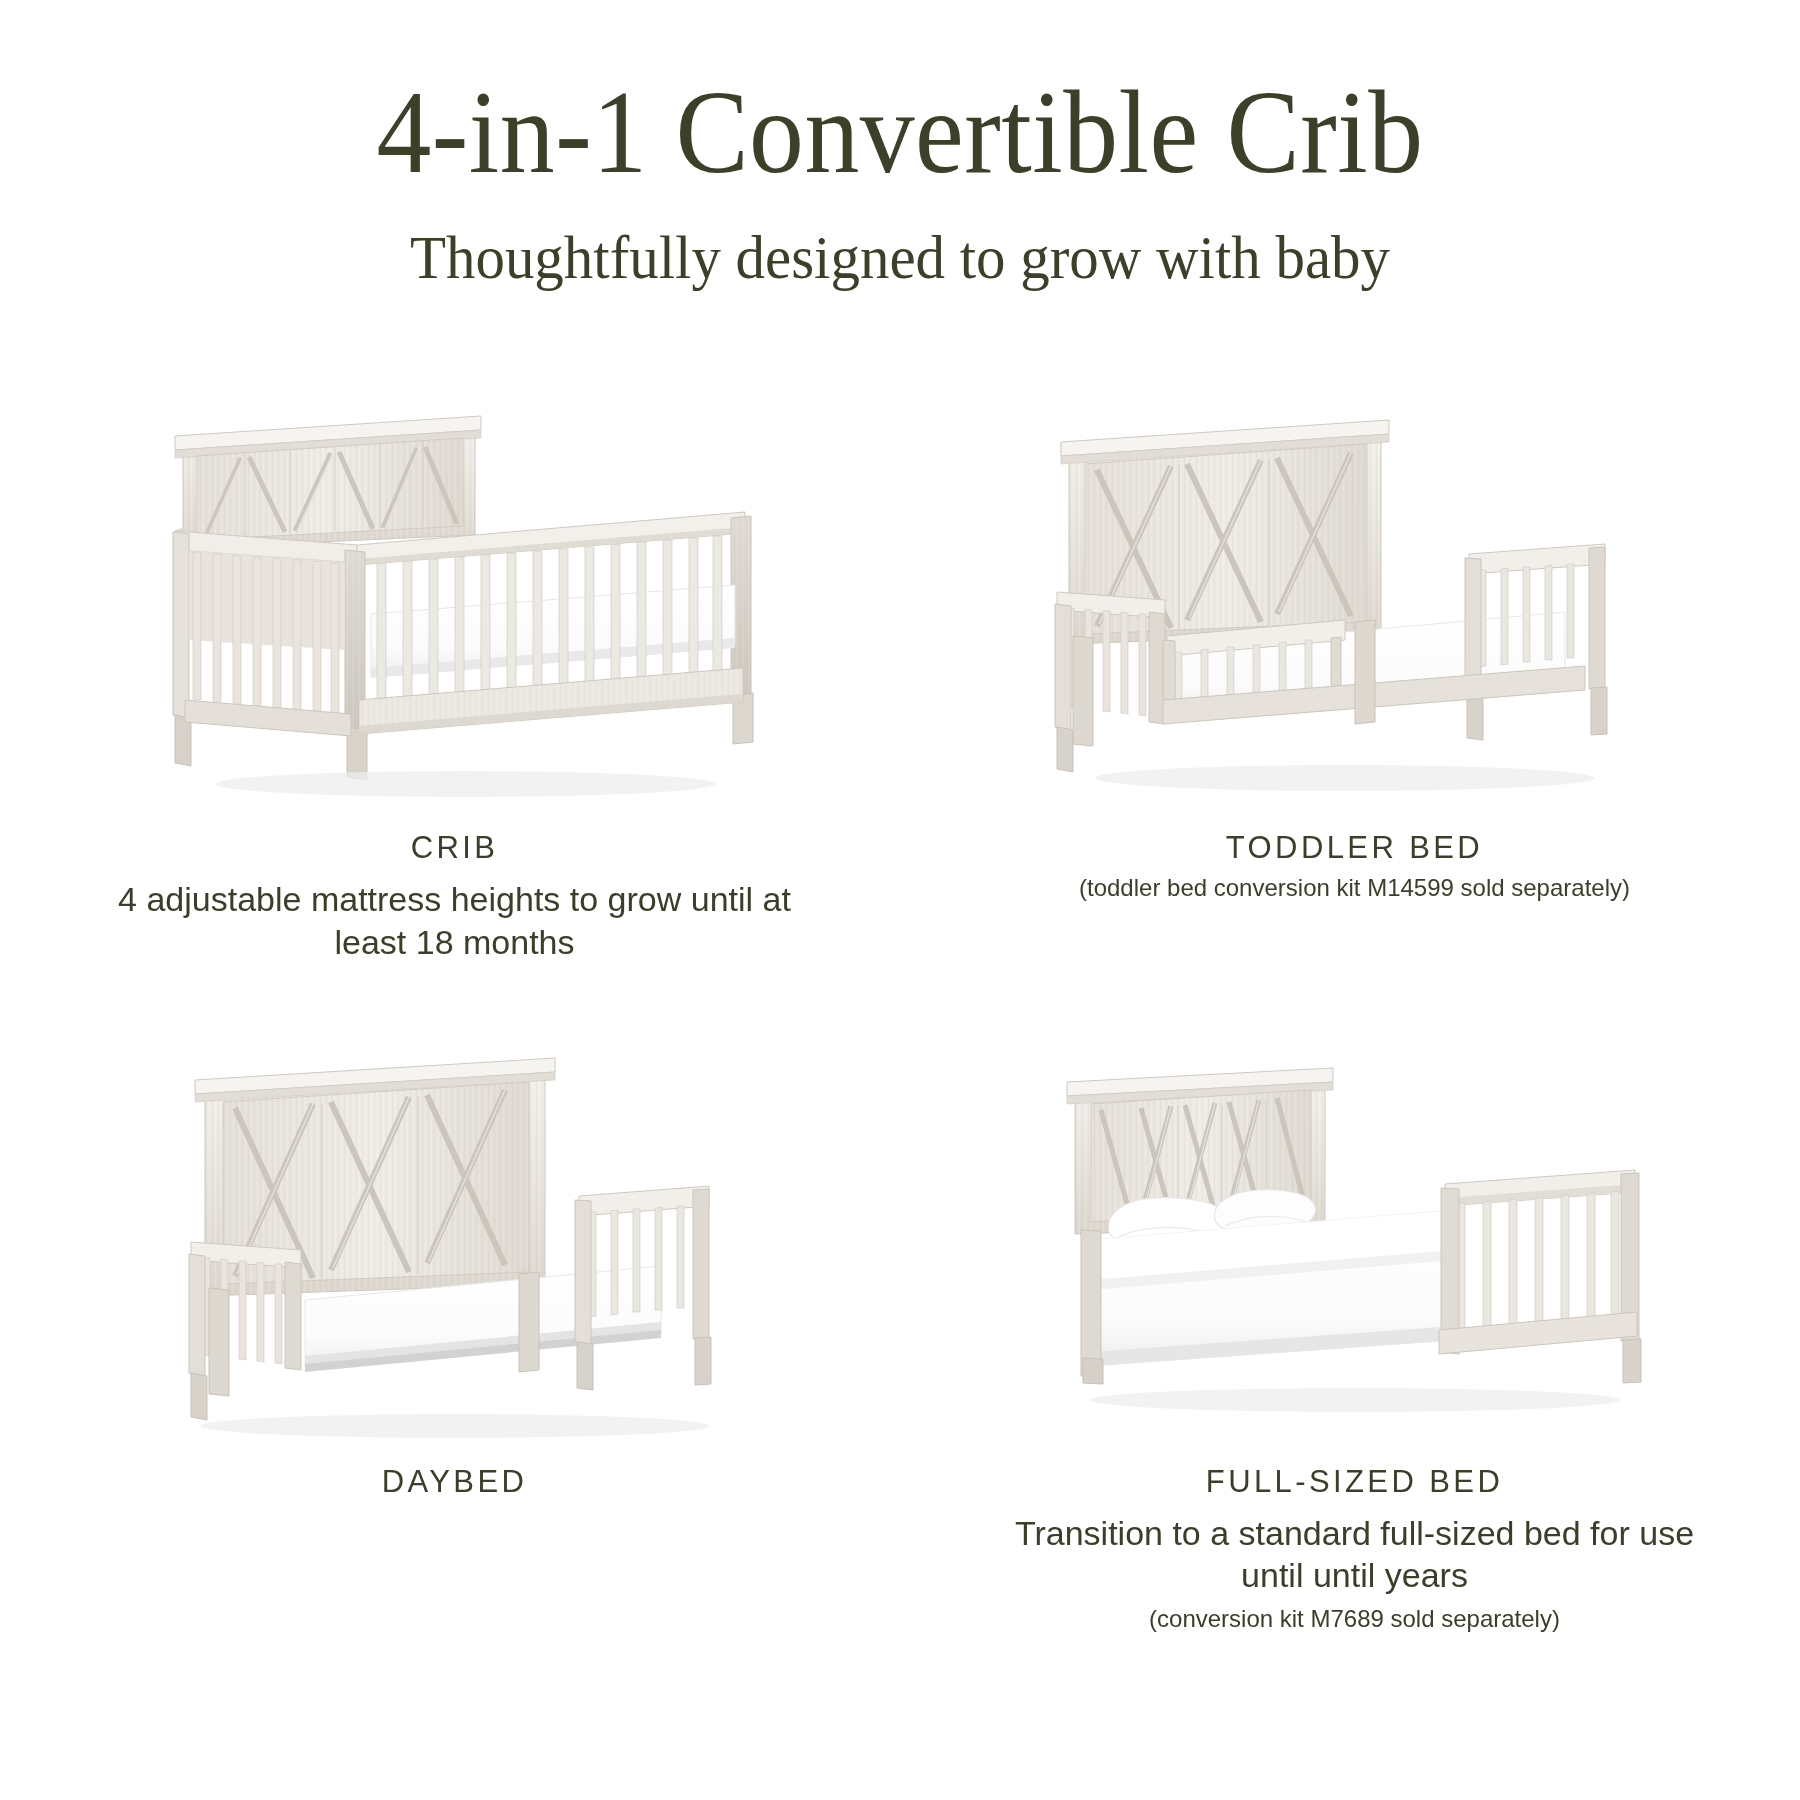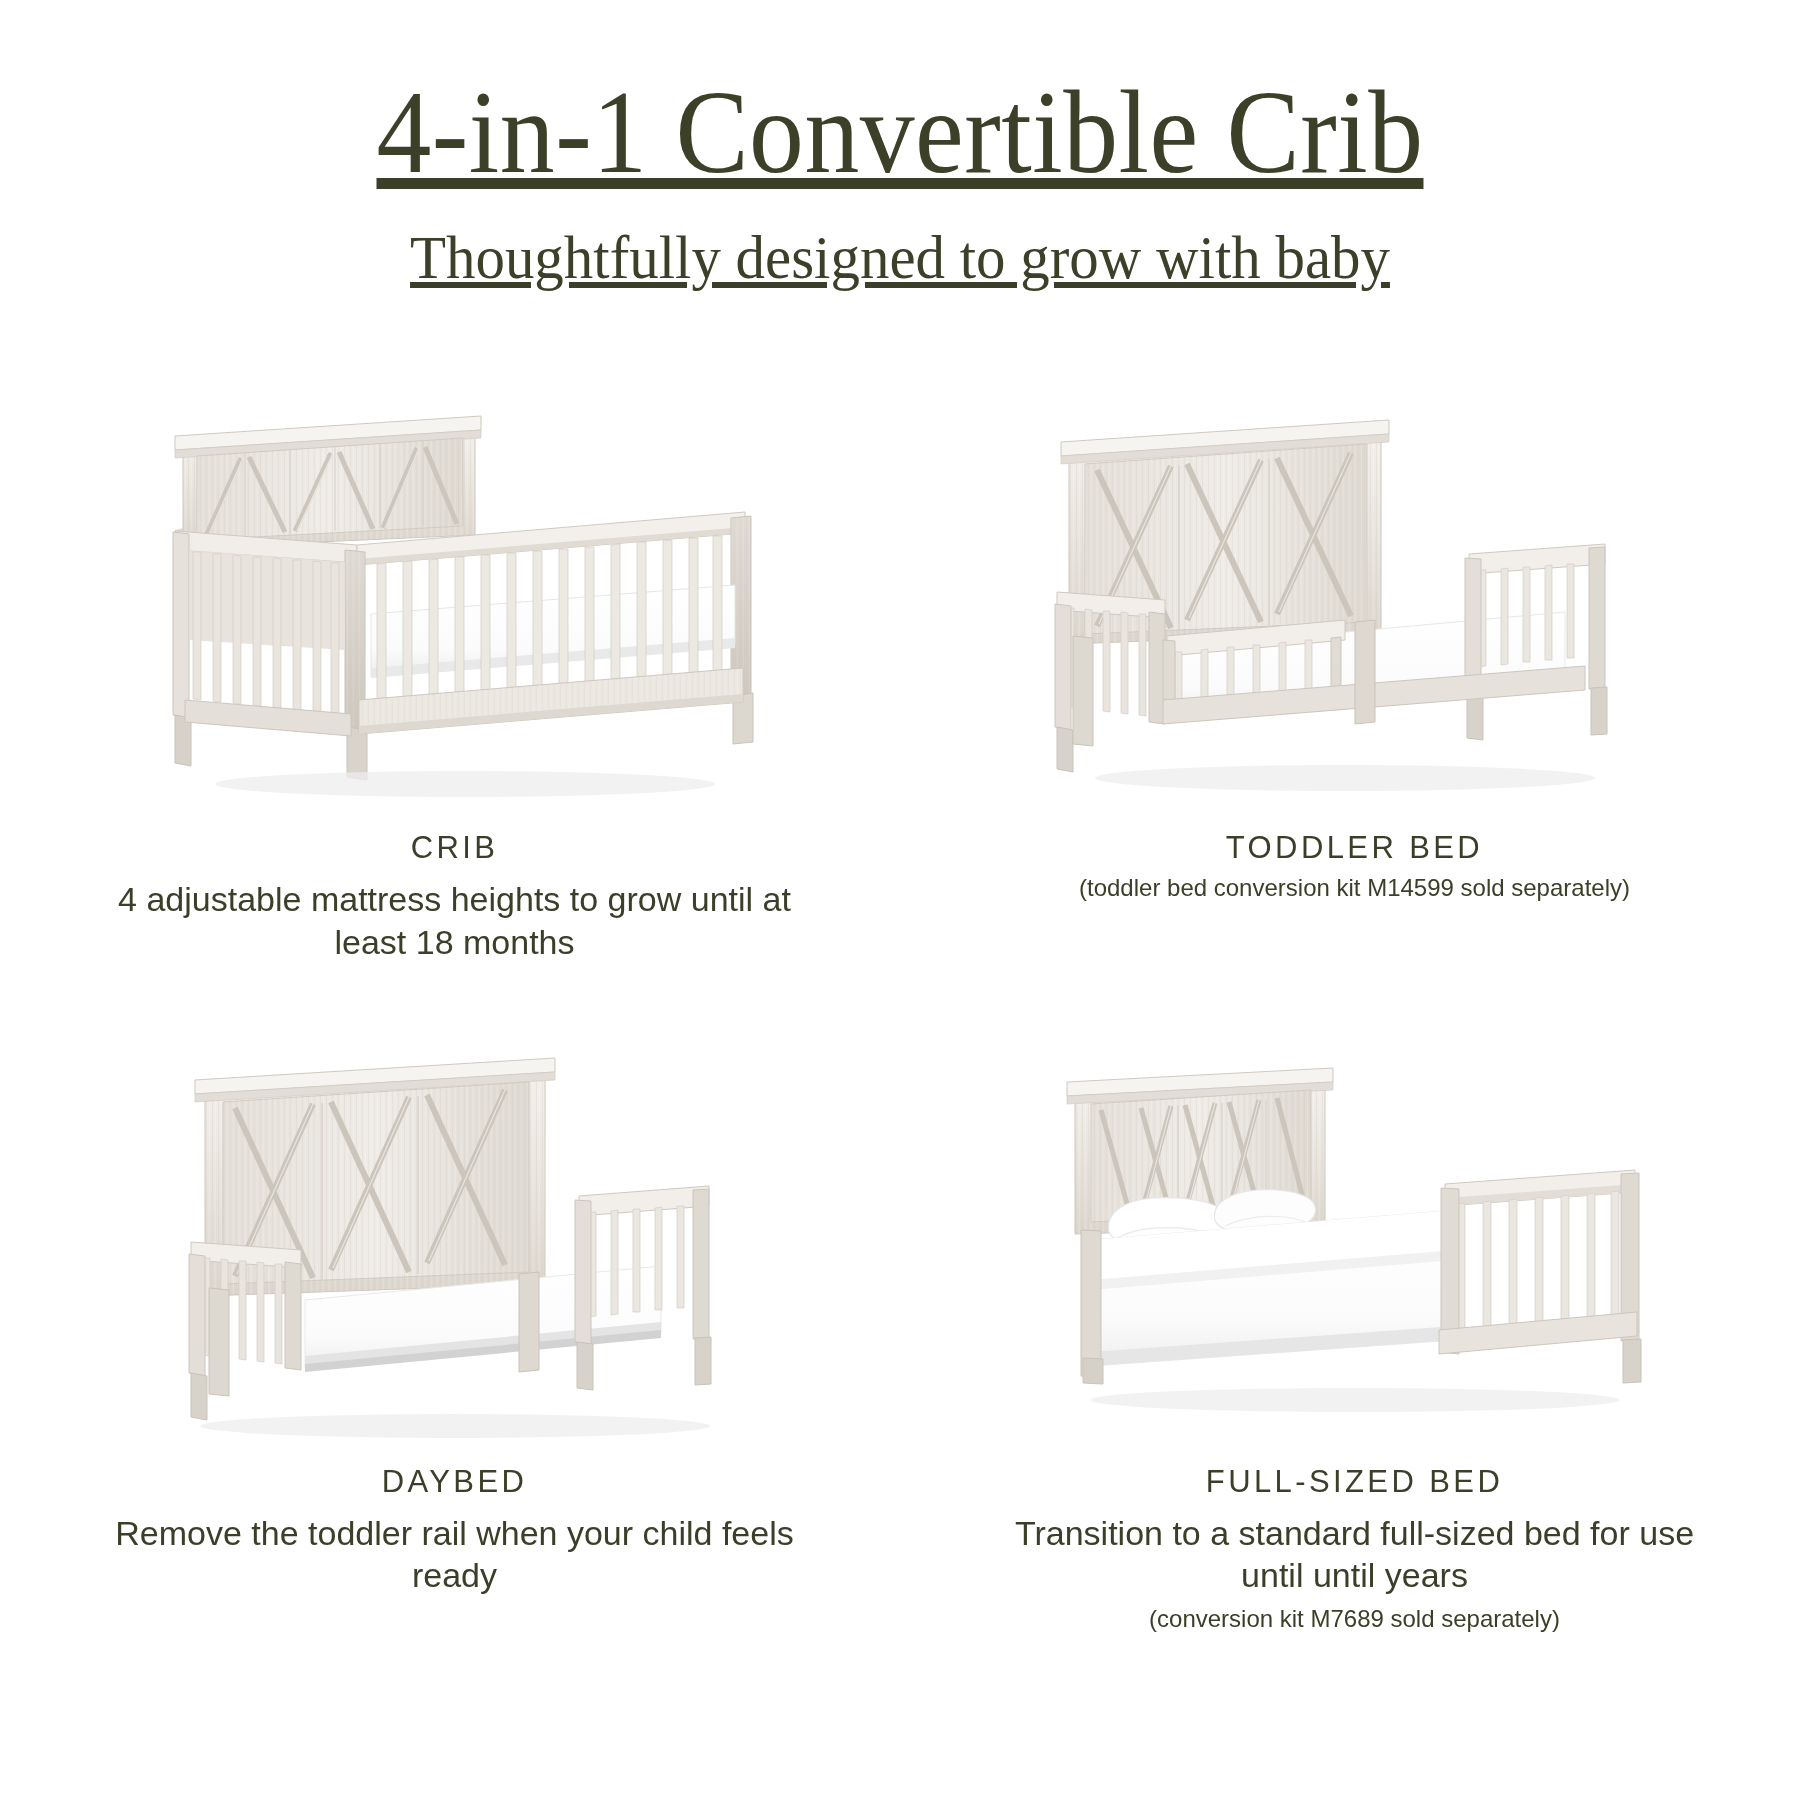--- a/index.html
+++ b/index.html
@@ -6,21 +6,21 @@
   body{
     width:1800px;height:1800px;
     background:#ffffff;
     font-family:"Liberation Sans", sans-serif;
     color:#3b3e28;
     overflow:hidden;
   }
   .page{position:relative;width:1800px;height:1800px;box-sizing:border-box;}
 
   
-  .header{text-align:center;padding-top:74px;text-decoration:underline;}
+  .header{text-align:center;padding-top:74px;}
   .title{
     font-family:"Liberation Serif", serif;
     font-size:118px;
     line-height:1.0;
     font-weight:400;
     color:#3d4029;
     letter-spacing:0.5px;
     transform:scaleX(0.93);
     margin:0;
   }
@@ -355,21 +355,20 @@
           <polygon points="432,308 448,310 448,356 432,354" fill="#d8d3ca" stroke="#c9c3b9" stroke-width="1"></polygon>
         </g>
 
         <polygon points="64,254 84,256 84,362 64,360" fill="#ddd8d0" stroke="#c9c3b9" stroke-width="1"></polygon>
         <polygon points="374,240 394,238 394,336 374,338" fill="#ddd8d0" stroke="#c9c3b9" stroke-width="1"></polygon>
 
         <ellipse cx="310" cy="392" rx="255" ry="12" fill="#ededed" opacity="0.7"></ellipse>
       </svg>
 
       <div class="cap-title">DAYBED</div>
-      <div class="cap-body">Remove the toddler rail when your child feels ready</div>
     </div>
 
     <div class="panel row2">
       <svg class="figure" viewBox="0 0 620 420">
 
         <g>
           <polygon points="30,52 280,40 280,192 30,200" fill="url(#woodA)" stroke="#cdc7bd" stroke-width="1"></polygon>
           <polygon points="30,52 280,40 280,192 30,200" fill="url(#grain)" opacity="0.75"></polygon>
           <polygon points="22,48 288,34 288,48 22,62" fill="#f6f4f0" stroke="#cfc9c0" stroke-width="1"></polygon>
           <polygon points="22,62 288,48 288,56 22,70" fill="#e2ddd6" stroke="#cfc9c0" stroke-width="0.6"></polygon>

